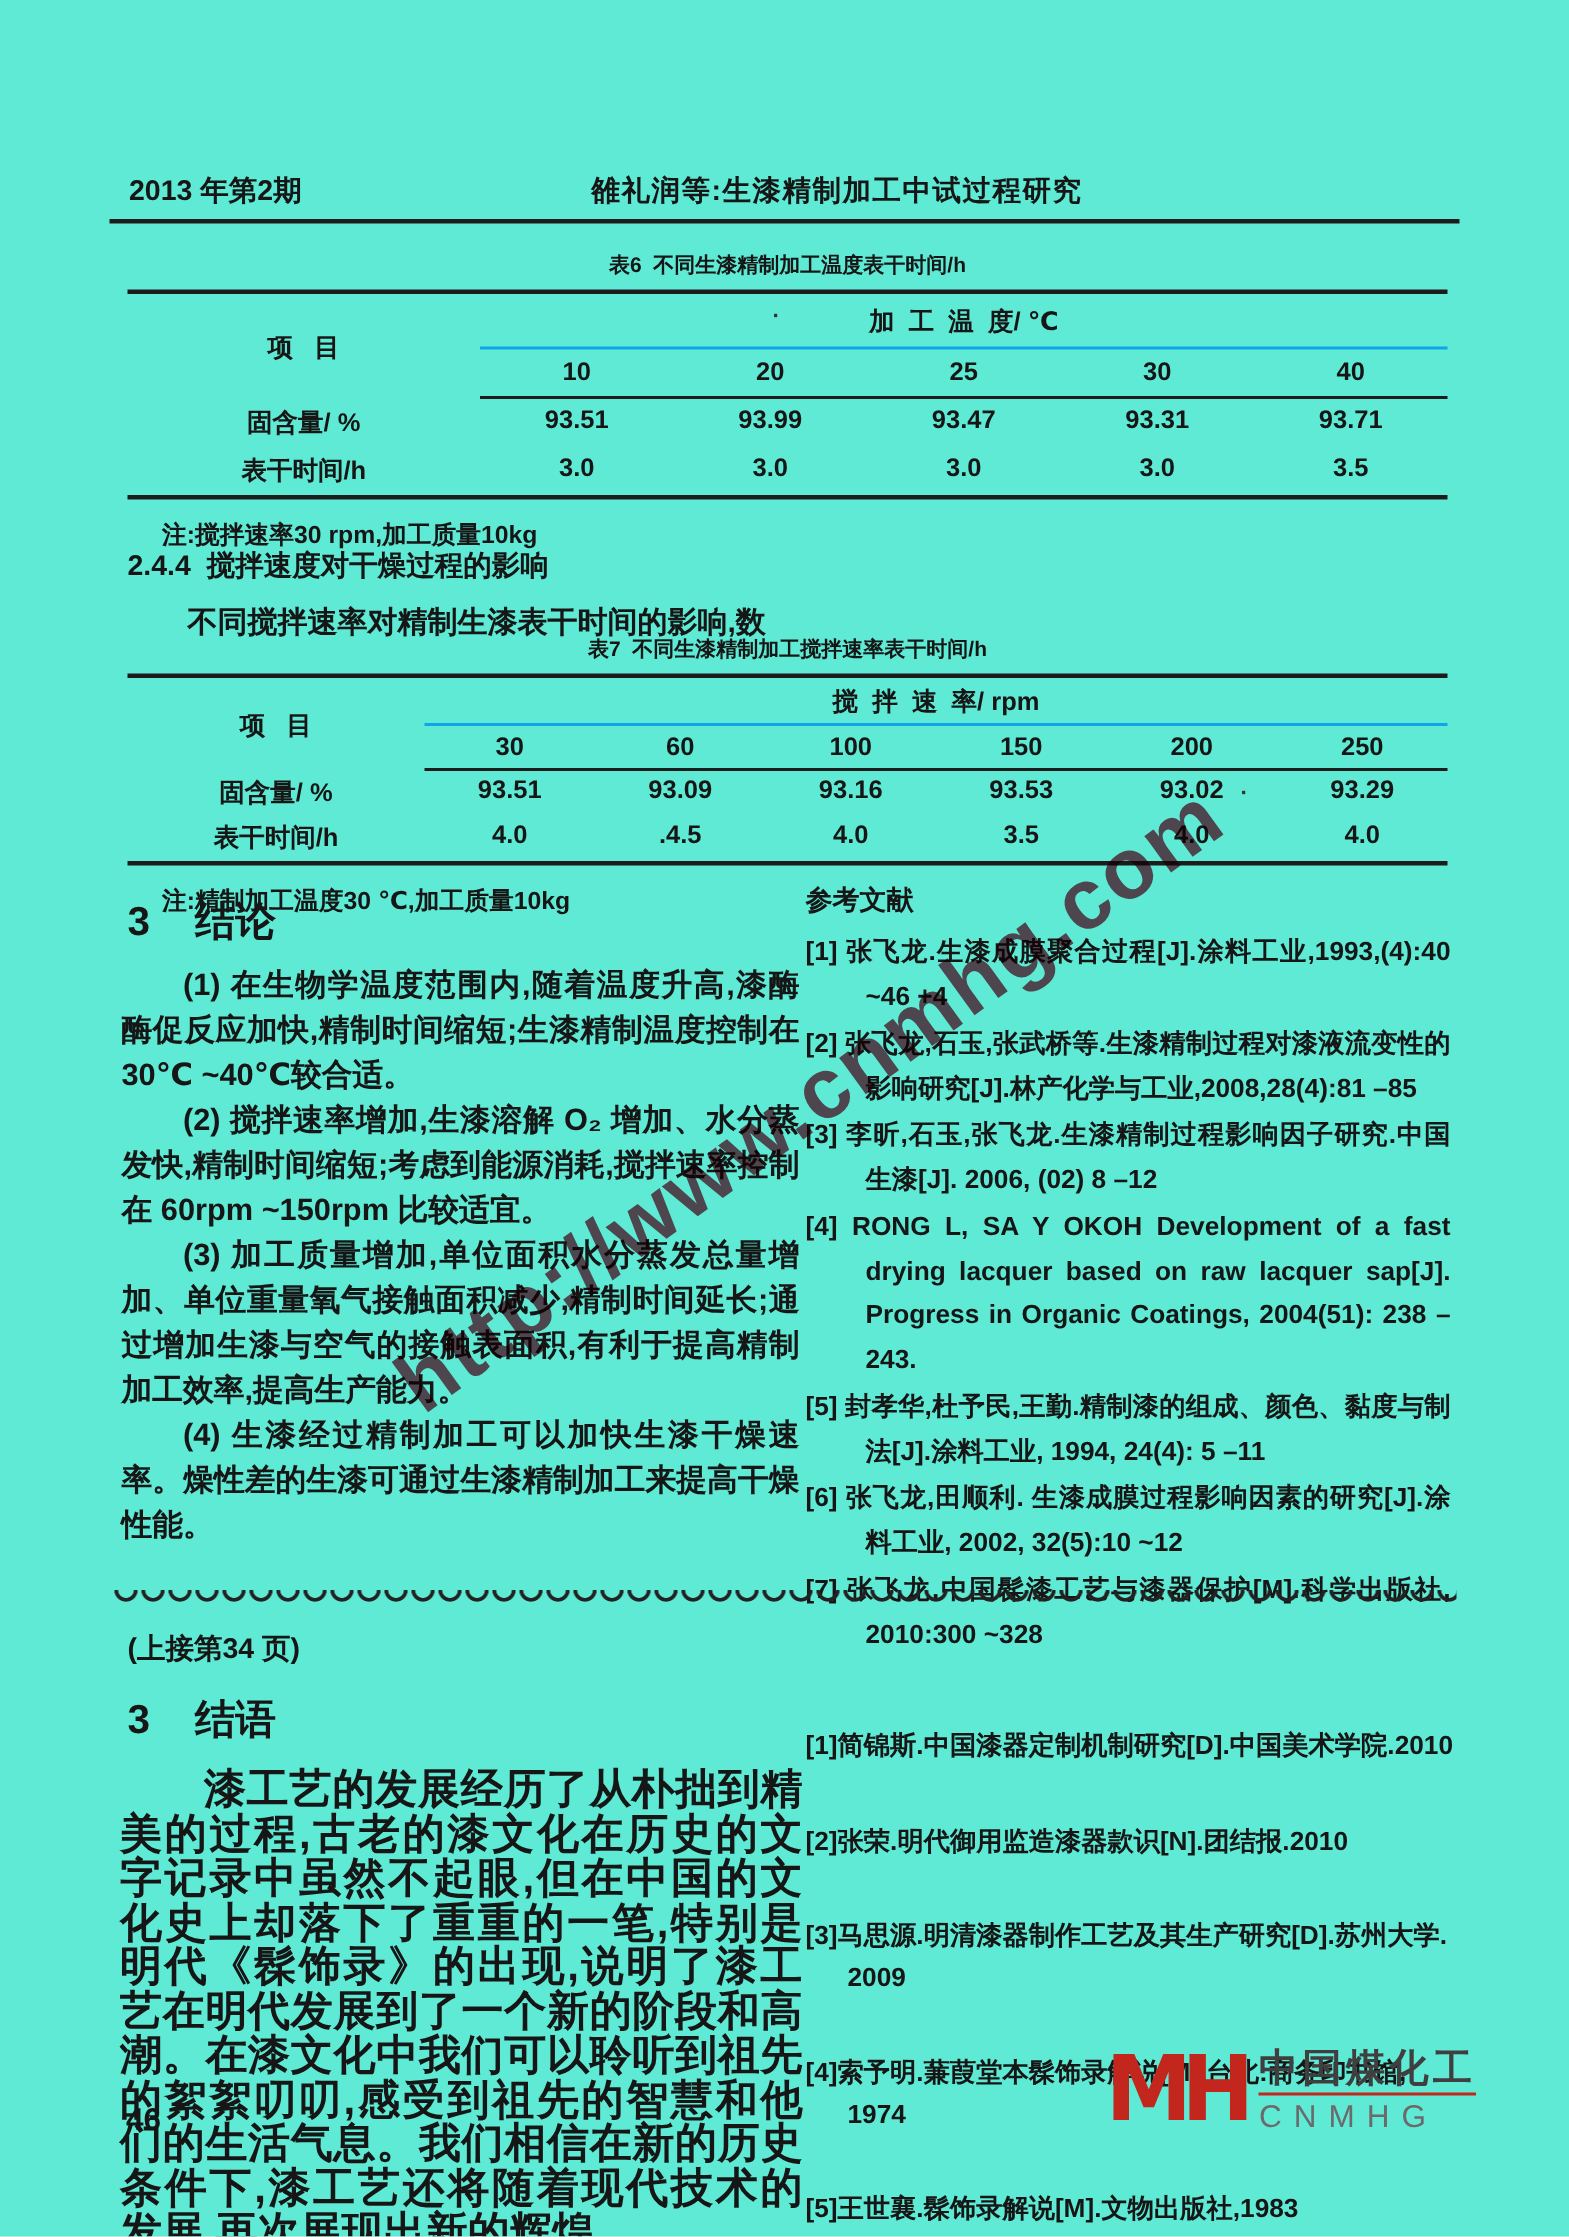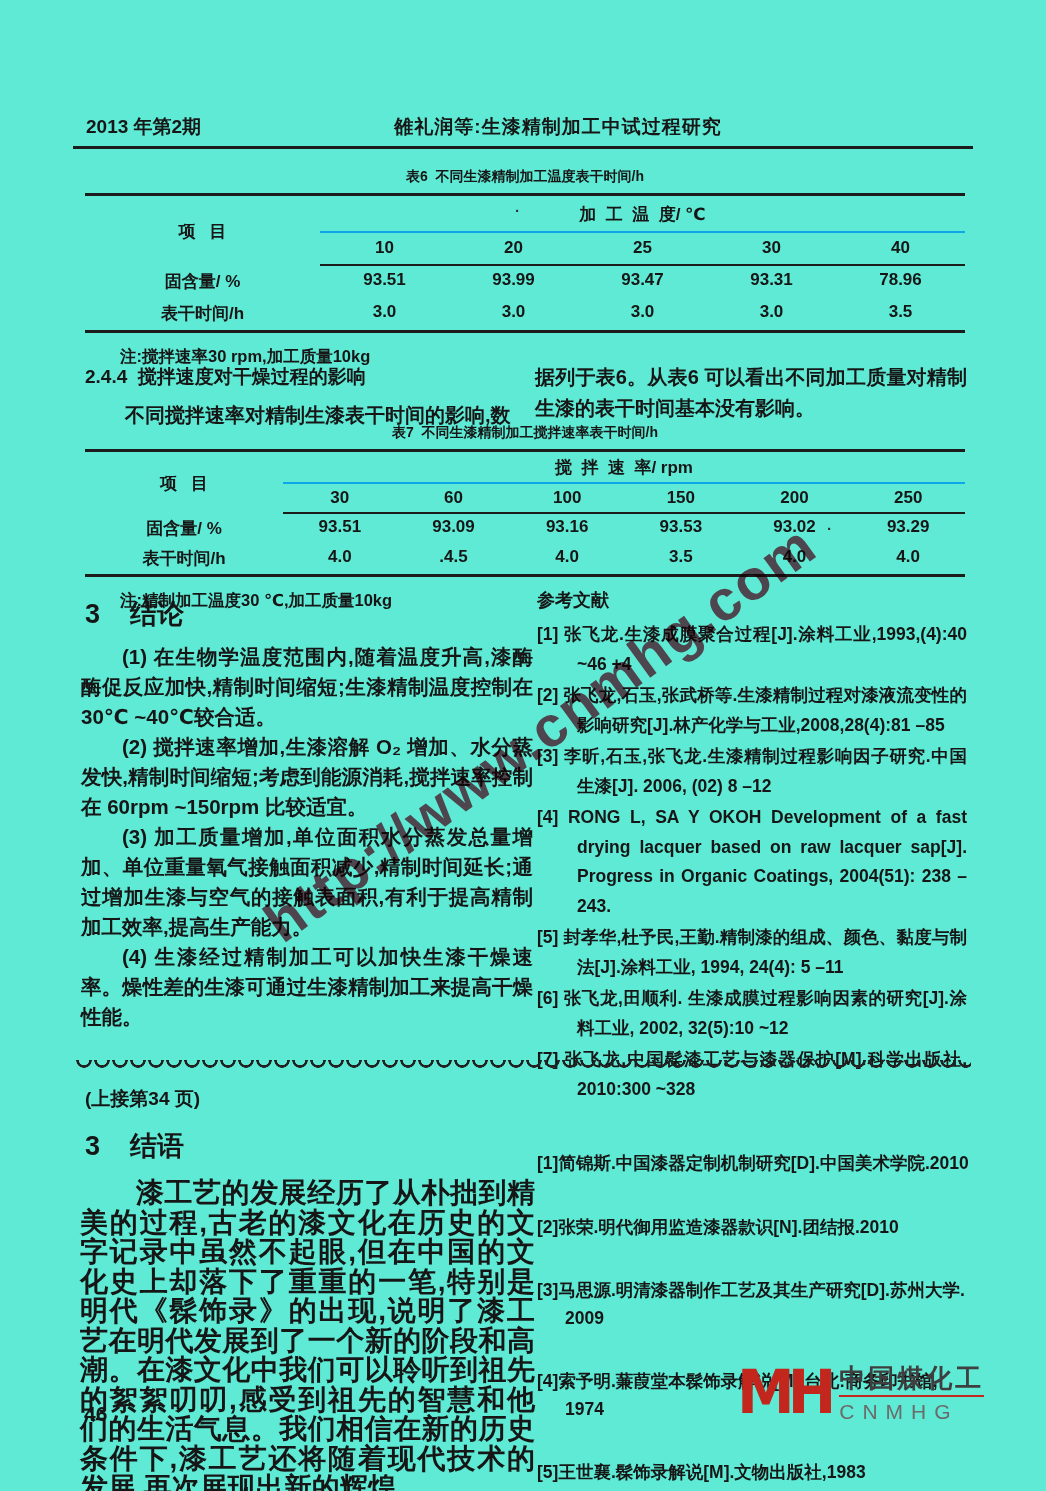--- a/index.html
+++ b/index.html
@@ -18,21 +18,21 @@
   .t-hd{position:relative;}
   .t-group{text-align:center;font-size:17px;font-weight:bold;border-bottom:2px solid #0ea5e9;}
   .t-label{position:absolute;left:0;top:0;bottom:0;display:flex;align-items:center;justify-content:center;
            font-size:17px;font-weight:bold;white-space:pre-wrap;}
   .t-nums{display:grid;font-size:17px;font-weight:bold;border-bottom:2px solid #1c1c1c;}
   .t-nums .cell{text-align:center;}
   .t-body{border-bottom:3px solid #1c1c1c;}
   .t-row{display:grid;font-size:17px;font-weight:bold;}
   .t-row .t-lab{text-align:center;}
   .t-row .cell{text-align:center;}
-  .tbl-note{font-size:16.5px;font-weight:bold;margin:13px 0 0 35px;}
+  .tbl-note{font-size:16.5px;font-weight:bold;margin:13px 0 0 23px;}
   
   #table6{left:85px;top:168px;}
   #table6 .t-group{margin-left:235px;padding:7px 0 5px;}
   #table6 .t-nums{margin-left:235px;grid-template-columns:repeat(5,1fr);padding:5px 0 6px;}
   #table6 .t-row{grid-template-columns:235px repeat(5,1fr);padding:4px 0 5px;}
   
   #table7{left:85px;top:424px;}
   #table7 .t-group{margin-left:198px;padding:4px 0 3px;}
   #table7 .t-nums{margin-left:198px;grid-template-columns:repeat(6,1fr);padding:4px 0 4px;}
   #table7 .t-row{grid-template-columns:198px repeat(6,1fr);padding:3px 0 4px;}
@@ -102,41 +102,40 @@
         <span class="abs stray-dot" style="left:430px;top:6px;">·</span>
       </div>
       <div class="t-body">
 
           <div class="t-row">
             <span class="t-lab">固含量/ %</span>
           <span class="cell">93.51</span>
             <span class="cell">93.99</span>
             <span class="cell">93.47</span>
             <span class="cell">93.31</span>
-            <span class="cell">78.96</span>
+            <span class="cell">93.71</span>
           </div>
 
           <div class="t-row">
             <span class="t-lab">表干时间/h</span>
           <span class="cell">3.0</span>
             <span class="cell">3.0</span>
             <span class="cell">3.0</span>
             <span class="cell">3.0</span>
             <span class="cell">3.5</span>
           </div>
         </div>
     </div>
     <div class="tbl-note">注:搅拌速率30 rpm,加工质量10kg</div>
   </div>
 
   <div class="abs sec244-left">
     <h4 class="sp">2.4.4  搅拌速度对干燥过程的影响</h4>
     <p>不同搅拌速率对精制生漆表干时间的影响,数</p>
   </div>
-  <div class="abs sec244-right">据列于表6。从表6 可以看出不同加工质量对精制生漆的表干时间基本没有影响。</div>
 
   <div class="abs tblwrap" id="table7">
     <div class="tbl-title sp">表7  不同生漆精制加工搅拌速率表干时间/h</div>
     <div class="tbl">
       <div class="t-hd">
         <div class="t-group sp">搅  拌  速  率/ rpm</div>
         <div class="t-nums">
 
         <span class="cell">30</span>
             <span class="cell">60</span>

